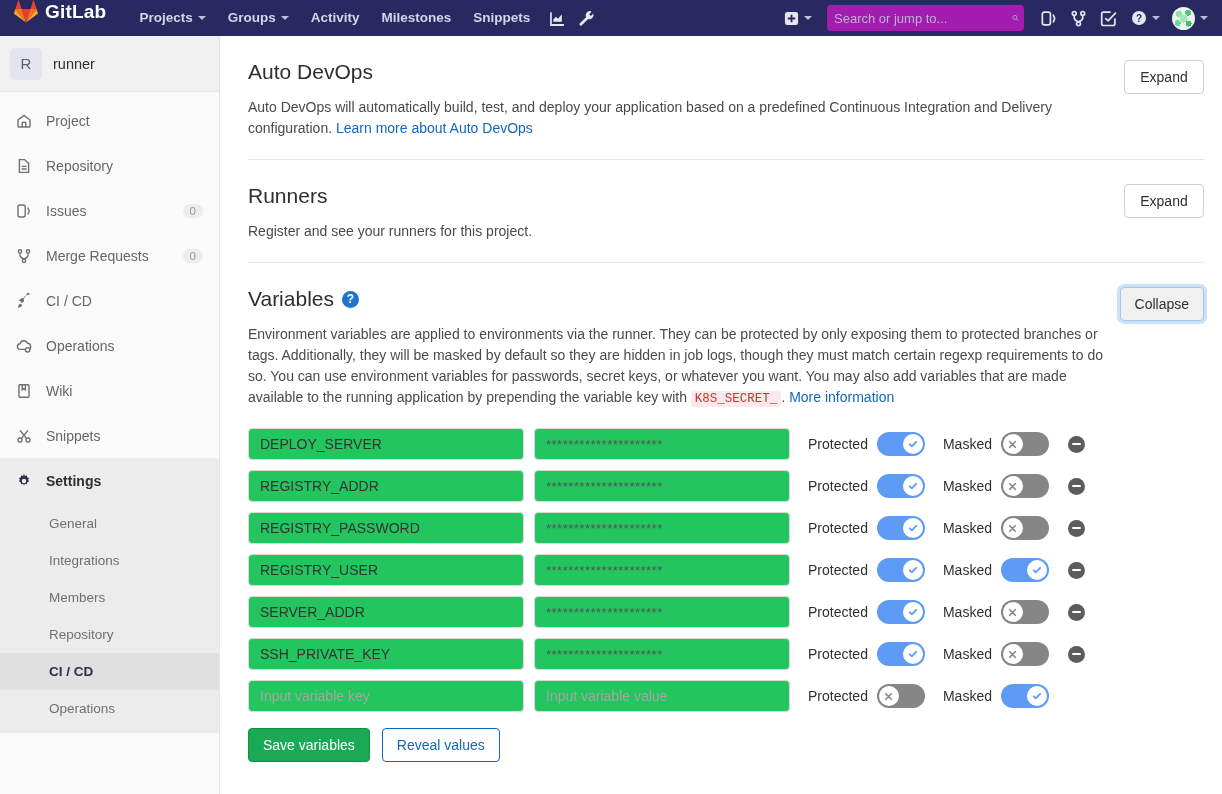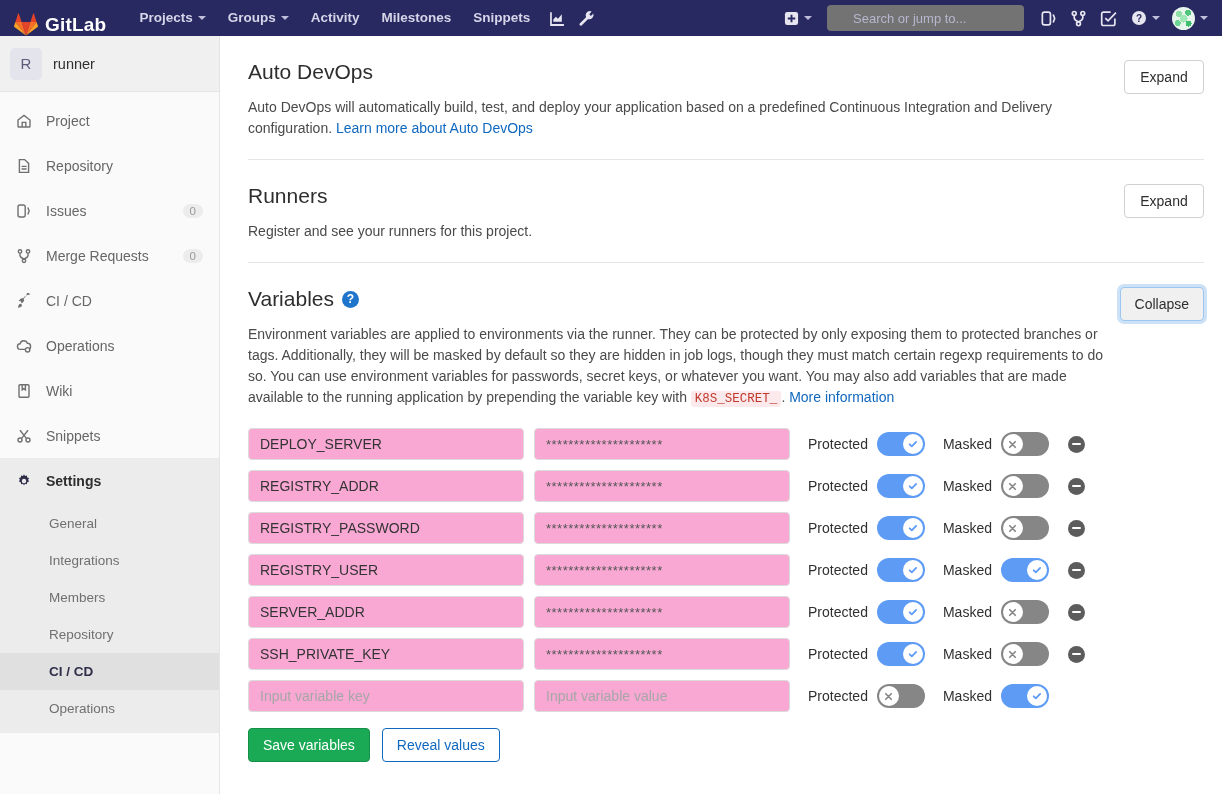--- a/index.html
+++ b/index.html
@@ -11,21 +11,21 @@
     font-family: "Liberation Sans", sans-serif;
     font-size: 14px;
     color: #2e2e2e;
   }
 
   
   .navbar {
     position: absolute; top: 0; left: 0;
     width: 1222px; height: 36px;
     background: #292961;
-    display: flex; align-items: flex-end;
+    display: flex; align-items: flex-start;
     color: #fff;
     z-index: 50;
   }
   .nav-logo {
     display: flex; align-items: center;
     margin-left: 14px; margin-right: 22px;
   }
   .nav-logo svg { display: block; }
   .nav-logo .brand {
     font-size: 19px; font-weight: bold; color: #fff;
@@ -41,23 +41,23 @@
            border-right: 4px solid transparent; border-top: 4px solid #bfbedb; }
   .nav-icon-btn {
     width: 30px; height: 36px; display: flex; align-items: center;
     justify-content: center; cursor: pointer;
   }
   .nav-right {
     margin-left: auto; display: flex; align-items: center;
     height: 36px; padding-right: 10px;
   }
   .search-box {
-    width: 197px; height: 26px; background: #737373;
+    width: 197px; height: 26px; background: #a21caf;
     border-radius: 4px; display: flex; align-items: center;
-    padding: 0 24px; margin: 0 9px;
+    padding: 0 5px; margin: 0 9px;
   }
   .search-box input {
     flex: 1; background: transparent; border: none; outline: none;
     color: #d6d5e6; font-size: 13px; font-family: "Liberation Sans", sans-serif;
   }
   .search-box input::placeholder { color: #b7b6cf; }
   .avatar {
     width: 23px; height: 23px; border-radius: 50%;
     background: radial-gradient(circle at 30% 30%, #8fe0a8 0 3px, transparent 3px),
                 radial-gradient(circle at 70% 25%, #4fc47a 0 3px, transparent 3px),
@@ -160,21 +160,21 @@
     padding: 1px 4px; border-radius: 3px;
   }
 
   
   .var-table { margin-top: 18px; }
   .var-row {
     display: flex; align-items: center; margin-bottom: 10px;
   }
   .var-input {
     height: 32px; border: 1px solid #dbdbdb; border-radius: 4px;
-    background: #f9a8d4; padding: 0 11px; font-size: 14px;
+    background: #22c55e; padding: 0 11px; font-size: 14px;
     color: #333; outline: none;
     font-family: "Liberation Sans", sans-serif;
   }
   .var-input::placeholder { color: #a6a6a6; }
   .var-key { width: 276px; }
   .var-val {
     width: 256px; margin-left: 10px; resize: none;
     line-height: 30px; overflow: hidden;
     font-family: "Liberation Sans", sans-serif;
   }

